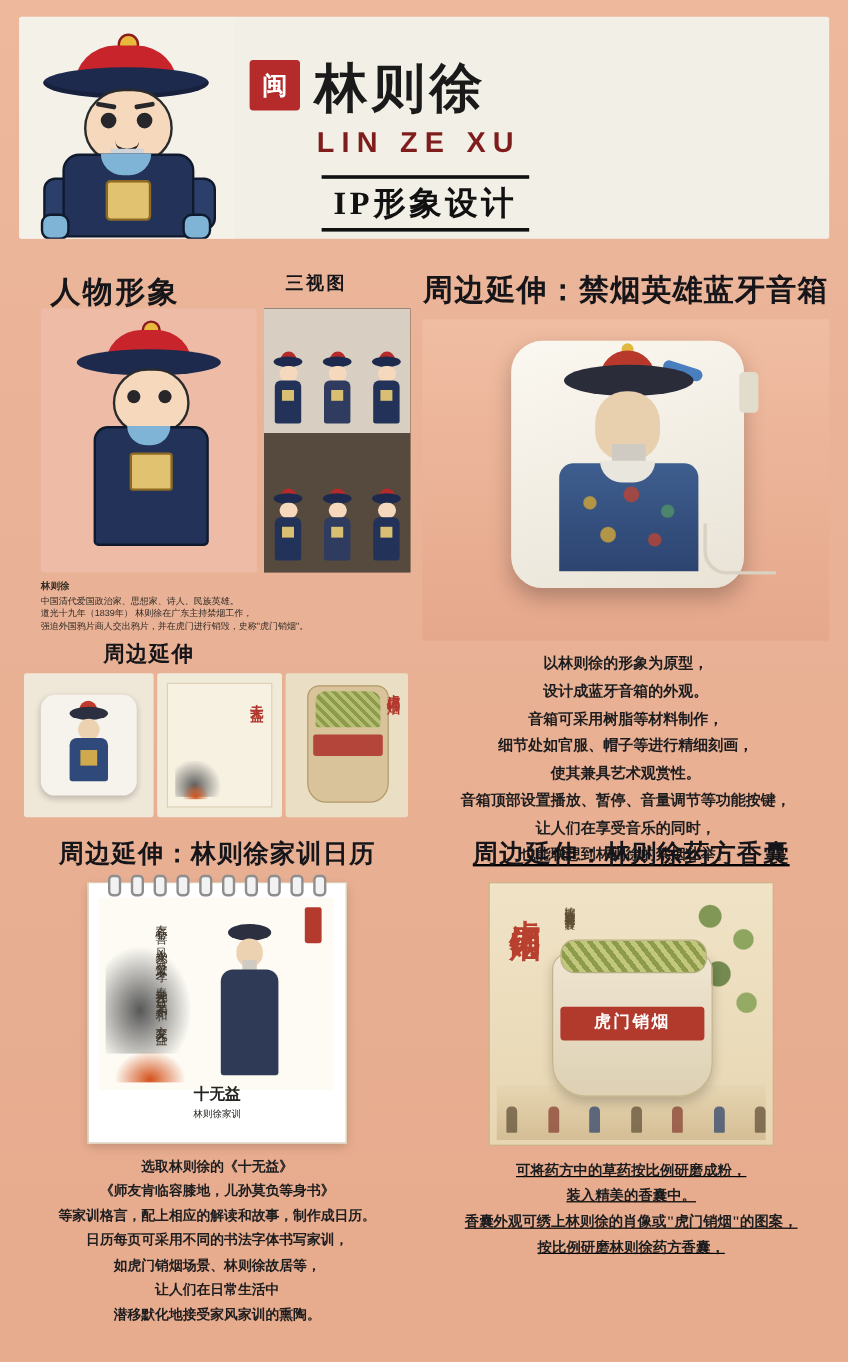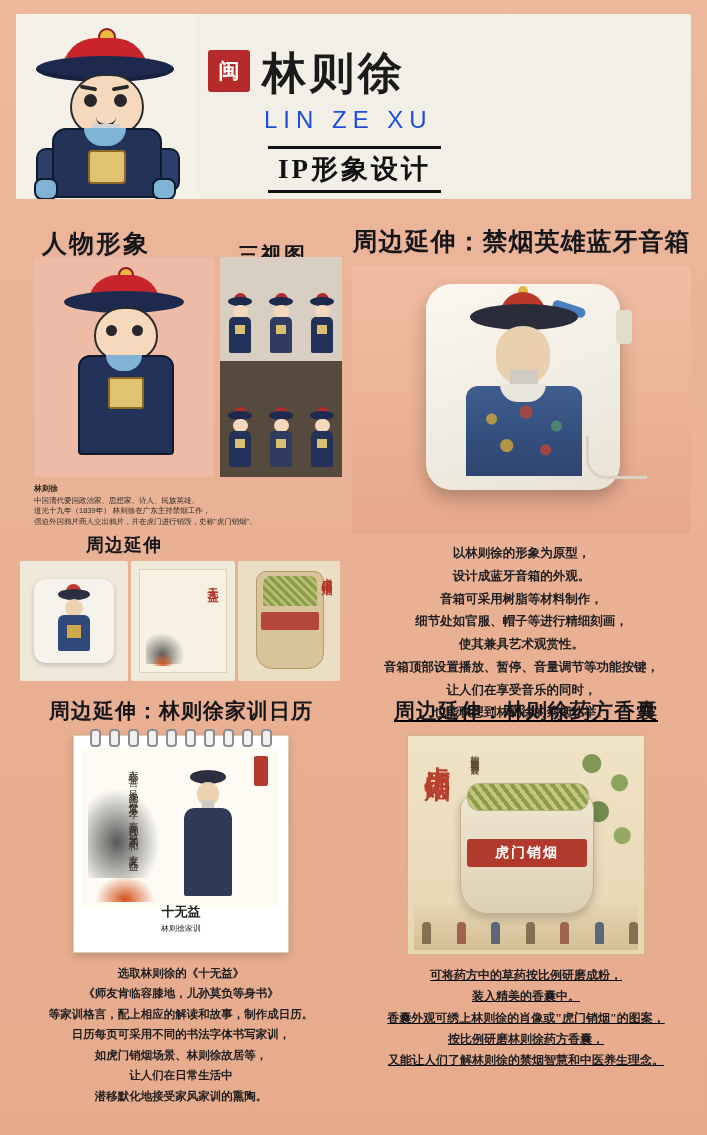--- a/index.html
+++ b/index.html
@@ -159,22 +159,22 @@
     font-size: 44px;
     font-weight: bold;
     color: #1a1a1a;
     letter-spacing: 4px;
     font-family: "Liberation Serif", serif;
   }
   .title-en {
     position: absolute;
     left: 68px; top: 92px;
     font-size: 24px;
-    font-weight: normal;
-    color: #1d4ed8;
+    font-weight: bold;
+    color: #7f1d1d;
     letter-spacing: 6px;
   }
   .title-sub {
     position: absolute;
     left: 72px; top: 132px;
     font-size: 27px;
     font-weight: bold;
     color: #111;
     letter-spacing: 3px;
     border-top: 3px solid #111;
@@ -203,22 +203,22 @@
     letter-spacing: 2px;
   }
   .row1-heads {
     position: relative;
     height: 32px;
   }
   .h-char {
     position: absolute; left: 26px; top: 2px;
   }
   .h-three {
-    position: absolute; left: 222px; top: 16px;
-    font-size: 21px;
+    position: absolute; left: 222px; top: 2px;
+    font-size: 15px;
   }
   .portrait-box {
     position: absolute;
     left: 18px; top: 32px;
     width: 180px; height: 220px;
     background: #edbba6;
     border-radius: 2px;
   }
   .mini-char {
     position: absolute;
@@ -856,18 +856,17 @@
           <div class="bag-band">
             <span>虎门销烟</span>
           </div>
         </div>
       </div>
       <div class="desc-block">
         <div>可将药方中的草药按比例研磨成粉，</div>
         <div>装入精美的香囊中。</div>
         <div>香囊外观可绣上林则徐的肖像或"虎门销烟"的图案，</div>
         <div>按比例研磨林则徐药方香囊，</div>
-        <div>又能让人们了解林则徐的禁烟智慧和中医养生理念。</div>
       </div>
     </div>
   </div>
 
 </div>
 
 </body></html>

